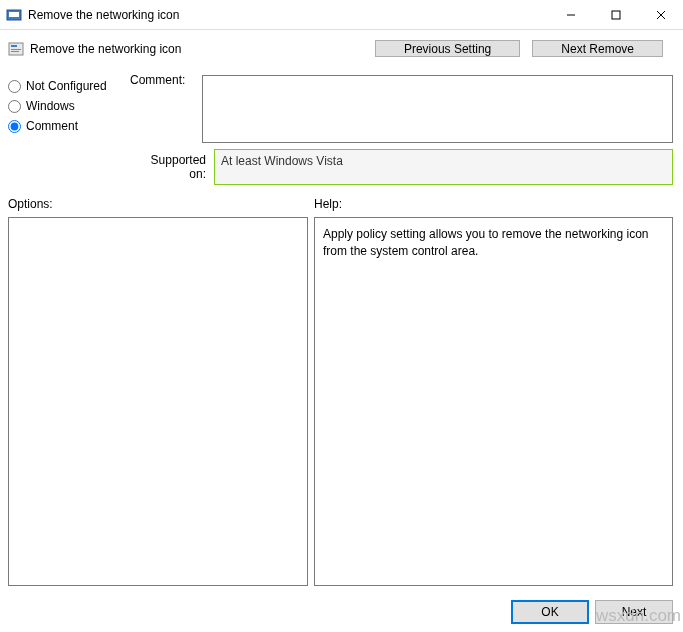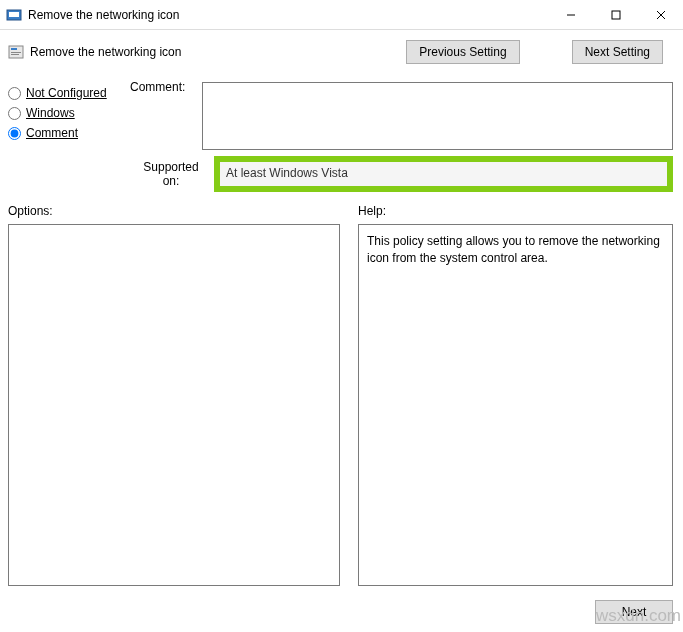--- a/index.html
+++ b/index.html
@@ -5,35 +5,35 @@
     * { box-sizing: border-box; font-family: "Segoe UI", Tahoma, sans-serif; font-size: 12px; }
     body { margin: 0; background: #fff; width: 683px; height: 632px; display: flex; flex-direction: column; color: #000; }
     .titlebar { height: 30px; display: flex; align-items: center; border-bottom: 1px solid #ddd; }
     .titlebar .icon-app { width: 16px; height: 16px; margin: 0 6px; }
     .titlebar .title { flex: 1; }
     .titlebar .ctl { width: 45px; height: 30px; display: flex; align-items: center; justify-content: center; }
     .header { display: flex; align-items: center; padding: 10px 8px 10px 8px; }
     .header .icon-policy { width: 16px; height: 16px; margin-right: 6px; }
     .header .policy-title { flex: 1; }
     .hdr-btns { display: flex; gap: 12px; padding-right: 12px; }
-    .hdr-btns button { height: 24px; padding: 0 12px; background: #e1e1e1; border: 1px solid #adadad; cursor: pointer; margin-left: 40px; }
+    .hdr-btns button { height: 17px; padding: 0 28px; background: #e1e1e1; border: 1px solid #adadad; cursor: pointer; }
     .row { display: flex; }
-    .radios { width: 128px; padding: 6px 0 6px 8px; text-decoration: underline; }
+    .radios { width: 128px; padding: 6px 0 6px 8px; }
     .radios label { display: flex; align-items: center; margin: 6px 0; cursor: pointer; }
     .radios input { margin: 0 5px 0 0; }
     .middle { flex: 1; padding-right: 10px; }
     .fldlabel { padding: 6px 2px; }
     .ta-comment { width: 100%; height: 68px; border: 1px solid #7a7a7a; resize: none; padding: 4px; }
     .supported-row { display: flex; align-items: flex-start; }
     .supported-row .fldlabel { width: 128px; text-align: right; padding-right: 8px; padding-top: 4px; }
-    .ta-supported { flex: 1; height: 36px; border: 6px solid #84cc16; background: #f5f5f5; color: #333; resize: none; padding: 4px 6px; margin-right: 10px; }
+    .ta-supported { flex: 1; height: 36px; border: 1px solid #84cc16; background: #f5f5f5; color: #333; resize: none; padding: 4px 6px; margin-right: 10px; }
     .columns { flex: 1; display: flex; padding: 4px 10px 6px 8px; gap: 6px; min-height: 0; }
     .col { display: flex; flex-direction: column; }
-    .col.options { width: 332px; }
-    .col.help { flex: 1; margin-left: 12px; }
+    .col.options { width: 300px; }
+    .col.help { flex: 1; }
     .col .lbl { padding: 6px 0; }
     .box { flex: 1; border: 1px solid #7a7a7a; padding: 8px; overflow: auto; line-height: 1.4; }
     .box.options { background: #fff; }
     .footer { display: flex; justify-content: flex-end; padding: 8px 10px; gap: 6px; }
     .footer button { width: 78px; height: 24px; background: #e1e1e1; border: 1px solid #adadad; cursor: pointer; }
     .footer button.primary { border: 2px solid #0078d7; }
     textarea { font-family: inherit; font-size: inherit; }
     .helptext p { margin: 0 0 12px 0; }
     .watermark { position: absolute; bottom: 6px; right: 2px; color: #bbb; font-size: 17px; margin-left: 40px; }
   </style>
@@ -67,21 +67,21 @@
 <div class="header">
   <svg class="icon-policy" viewBox="0 0 16 16">
       <rect x="1" y="2" width="14" height="12" fill="#e8e8e8" stroke="#888"></rect>
       <rect x="3" y="4" width="6" height="2" fill="#3a7ec7"></rect>
       <rect x="3" y="8" width="10" height="1" fill="#888"></rect>
       <rect x="3" y="10" width="8" height="1" fill="#888"></rect>
     </svg>
   <span class="policy-title">Remove the networking icon</span>
   <div class="hdr-btns">
     <button>Previous Setting</button>
-    <button>Next Setting</button>
+    <button>Next Remove</button>
   </div>
 </div>
 
 <div class="row">
   <div class="radios">
     <label>
         <input type="radio" name="state" style="">
         <span>Not Configured</span>
       </label>
     <label>
@@ -100,34 +100,35 @@
 
 <div class="row" style="margin-top:-70px;">
   <div class="radios"></div>
   <div class="middle" style="display:flex;">
     <div style="width:86px"></div>
     <textarea class="ta-comment" style=""></textarea>
   </div>
 </div>
 
 <div class="supported-row" style="margin-top:6px;">
-  <div class="fldlabel" style="width:214px;text-align:center;padding-left:136px;">Supported on:</div>
+  <div class="fldlabel" style="width:214px;text-align:right;padding-left:136px;">Supported on:</div>
   <textarea class="ta-supported" readonly="" style="">At least Windows Vista</textarea>
 </div>
 
 <div class="columns">
   <div class="col options">
     <div class="lbl">Options:</div>
     <div class="box options"></div>
   </div>
   <div class="col help">
     <div class="lbl">Help:</div>
     <div class="box helptext">
-      <p>This policy setting allows you to remove the networking icon from the system control area.</p>
+      <p>Apply policy setting allows you to remove the networking icon from the system control area.</p>
     </div>
   </div>
 </div>
 
 <div class="footer">
+  <button class="primary">OK</button>
   <button>Next</button>
 </div>
 
 <div class="watermark">wsxdn.com</div>
 
 </body></html>

